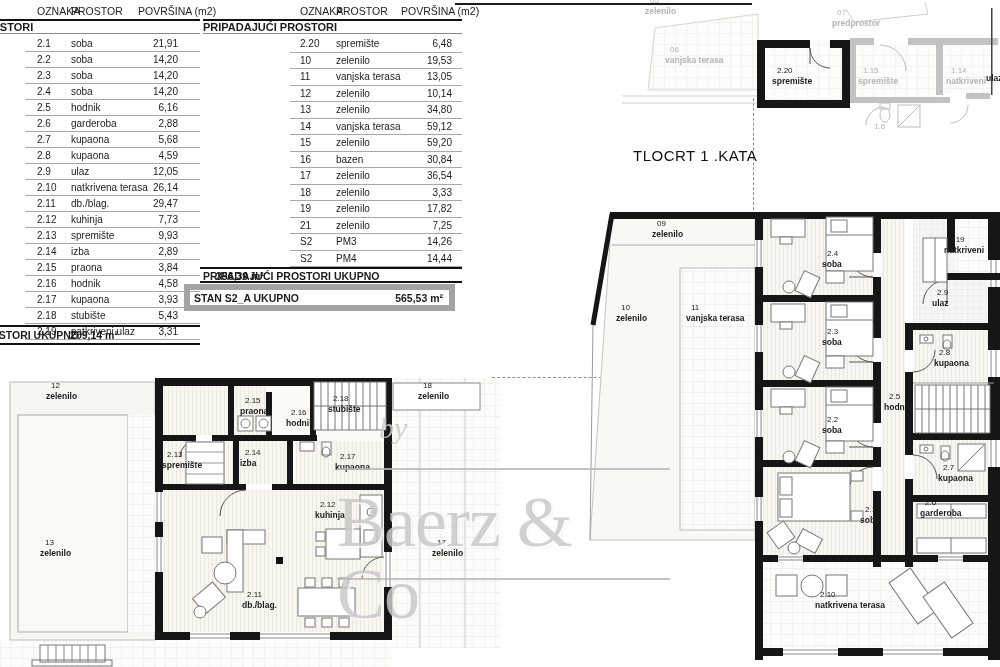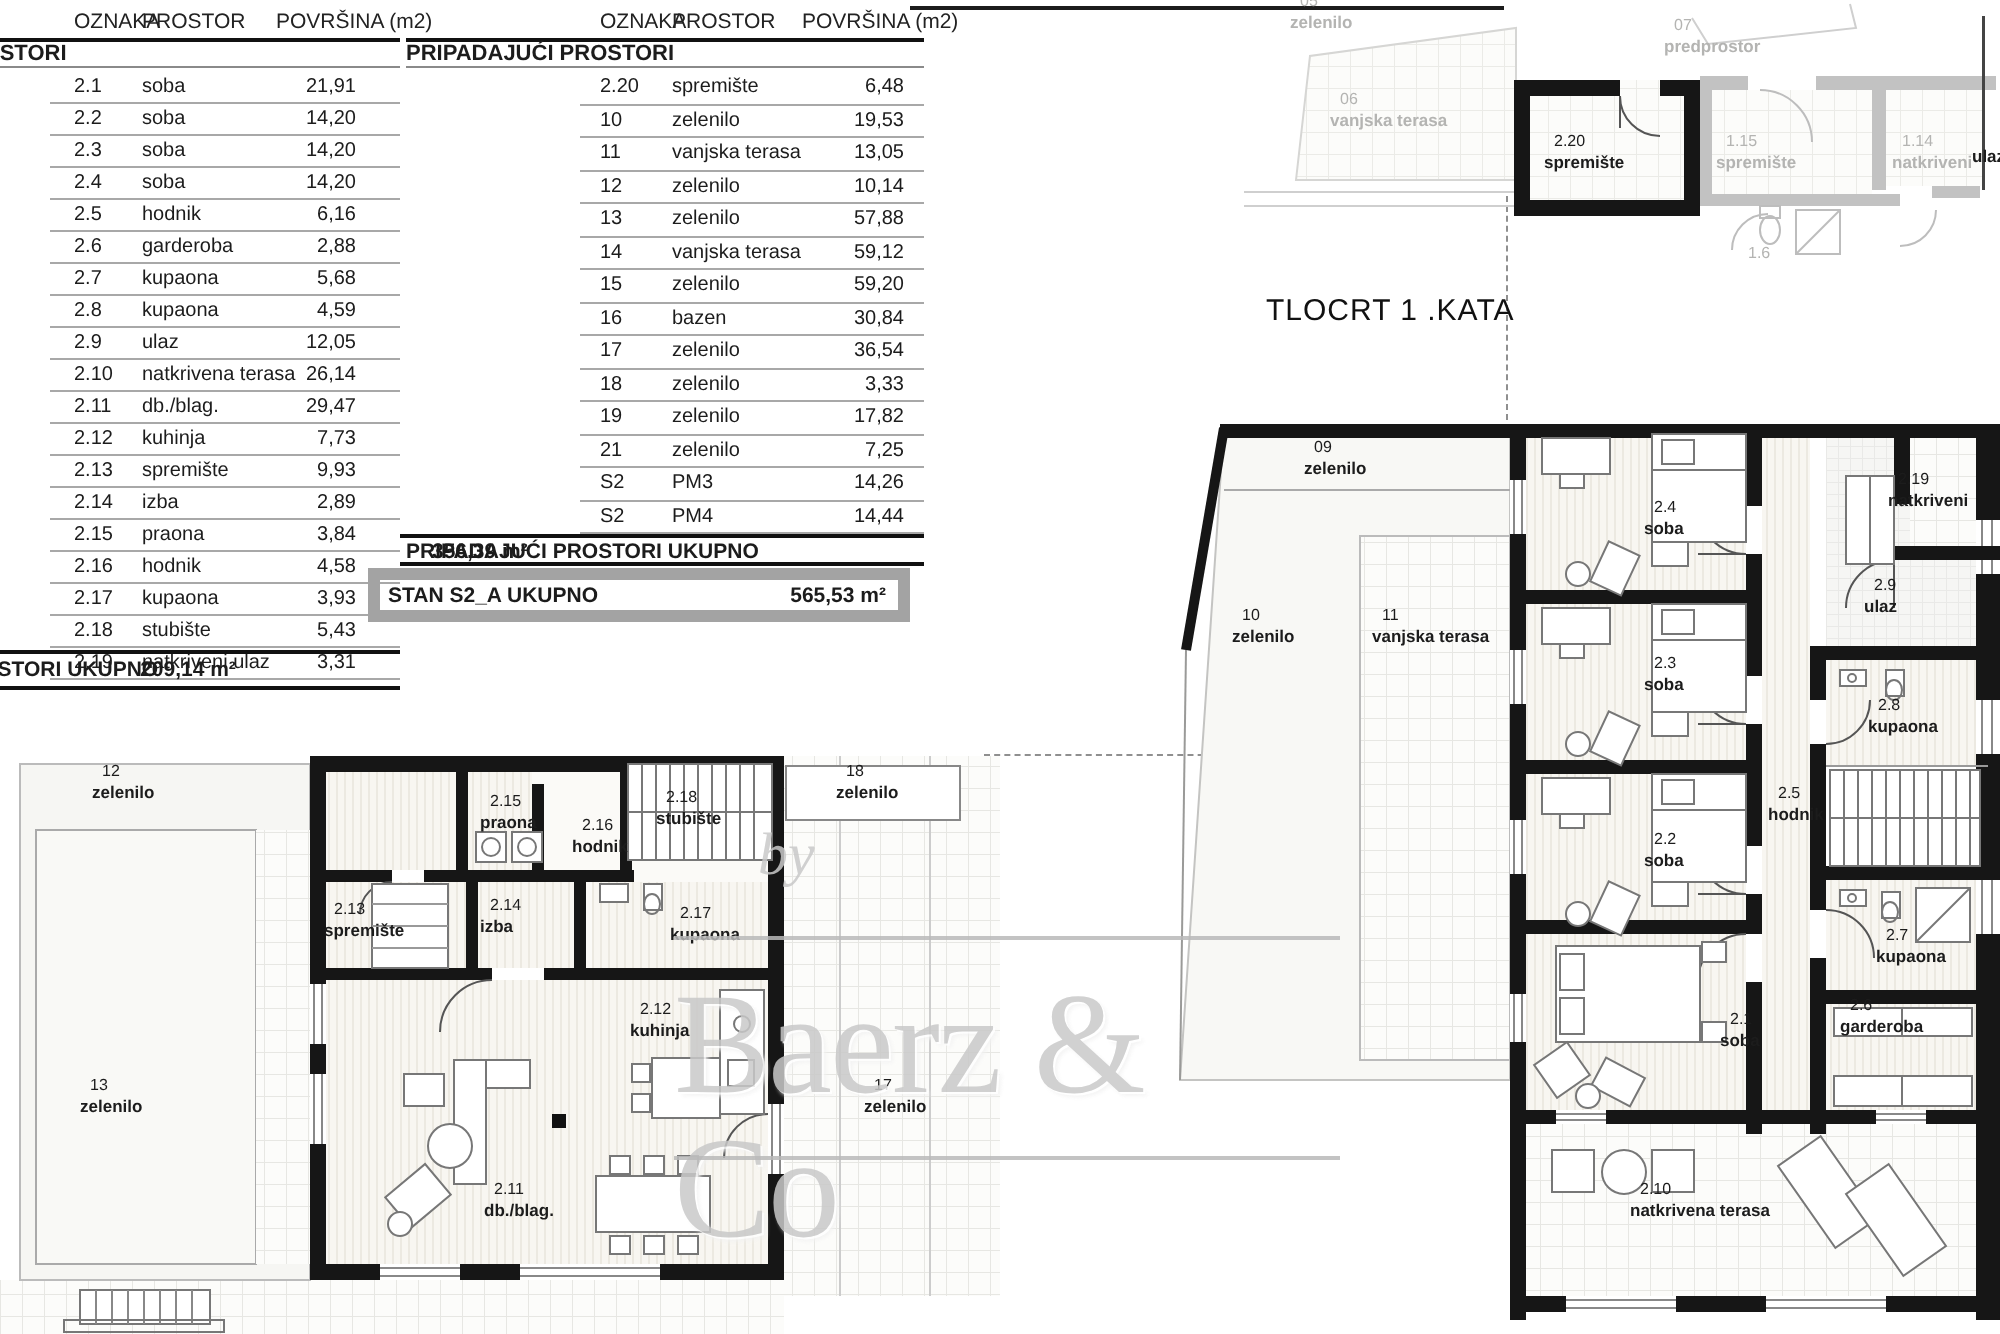--- a/index.html
+++ b/index.html
@@ -204,21 +204,21 @@
 
         <div class="trow">
           <span class="c1">12</span>
           <span class="c2">zelenilo</span>
           <span class="c3">10,14</span>
         </div>
 
         <div class="trow">
           <span class="c1">13</span>
           <span class="c2">zelenilo</span>
-          <span class="c3">57,88</span>
+          <span class="c3">34,80</span>
         </div>
 
         <div class="trow">
           <span class="c1">14</span>
           <span class="c2">vanjska terasa</span>
           <span class="c3">59,12</span>
         </div>
 
         <div class="trow">
           <span class="c1">15</span>

